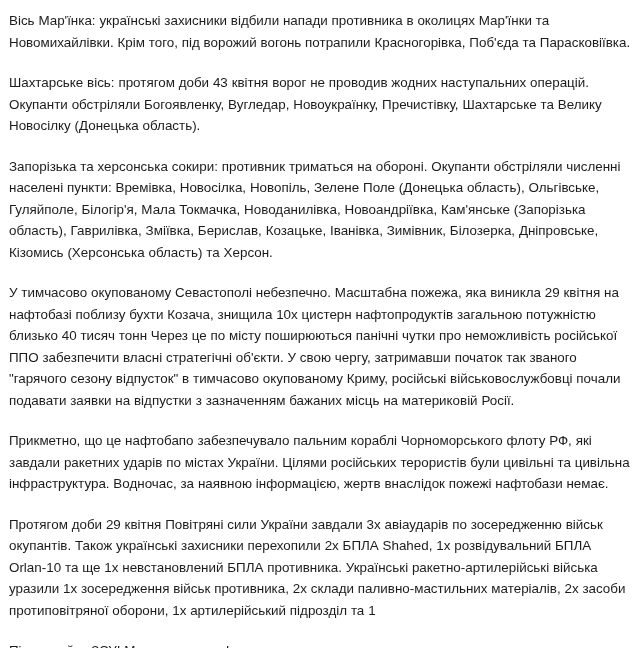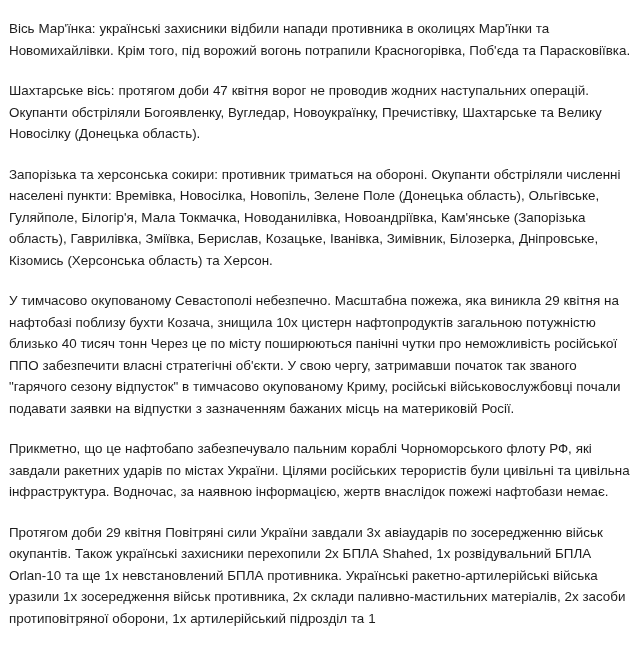--- a/index.html
+++ b/index.html
@@ -15,39 +15,39 @@
     overflow: hidden;
   }
   .doc {
     padding: 10px 9px 0 9px;
     box-sizing: border-box;
     width: 641px;
   }
   .para {
     font-size: 13.4px;
     line-height: 21.5px;
-    margin: 8px 0 19px 0;
+    margin: 0 0 19px 0;
     text-align: left;
     word-spacing: 0.1px;
   }
   .para:last-child {
     margin-bottom: 0;
   }
   .closing {
     font-size: 13.4px;
     line-height: 21.5px;
     margin: 0;
   }
 </style>
 </head>
 <body>
 
 <div class="doc">
   <p class="para">Вісь Мар'їнка: українські захисники відбили напади противника в околицях Мар'їнки та Новомихайлівки. Крім того, під ворожий вогонь потрапили Красногорівка, Поб'єда та Парасковіївка.</p>
-  <p class="para">Шахтарське вісь: протягом доби 47 квітня ворог не проводив жодних наступальних операцій. Окупанти обстріляли Богоявленку, Вугледар, Новоукраїнку, Пречистівку, Шахтарське та Велику Новосілку (Донецька область).</p>
+  <p class="para">Шахтарське вісь: протягом доби 43 квітня ворог не проводив жодних наступальних операцій. Окупанти обстріляли Богоявленку, Вугледар, Новоукраїнку, Пречистівку, Шахтарське та Велику Новосілку (Донецька область).</p>
   <p class="para">Запорізька та херсонська сокири: противник триматься на обороні. Окупанти обстріляли численні населені пункти: Времівка, Новосілка, Новопіль, Зелене Поле (Донецька область), Ольгівське, Гуляйполе, Білогір'я, Мала Токмачка, Новоданилівка, Новоандріївка, Кам'янське (Запорізька область), Гаврилівка, Зміївка, Берислав, Козацьке, Іванівка, Зимівник, Білозерка, Дніпровське, Кізомись (Херсонська область) та Херсон.</p>
   <p class="para">У тимчасово окупованому Севастополі небезпечно. Масштабна пожежа, яка виникла 29 квітня на нафтобазі поблизу бухти Козача, знищила 10х цистерн нафтопродуктів загальною потужністю близько 40 тисяч тонн Через це по місту поширюються панічні чутки про неможливість російської ППО забезпечити власні стратегічні об'єкти. У свою чергу, затримавши початок так званого "гарячого сезону відпусток" в тимчасово окупованому Криму, російські військовослужбовці почали подавати заявки на відпустки з зазначенням бажаних місць на материковій Росії.</p>
   <p class="para">Прикметно, що це нафтобапо забезпечувало пальним кораблі Чорноморського флоту РФ, які завдали ракетних ударів по містах України. Цілями російських терористів були цивільні та цивільна інфраструктура. Водночас, за наявною інформацією, жертв внаслідок пожежі нафтобази немає.</p>
   <p class="para">Протягом доби 29 квітня Повітряні сили України завдали 3х авіаударів по зосередженню військ окупантів. Також українські захисники перехопили 2х БПЛА Shahed, 1х розвідувальний БПЛА Orlan-10 та ще 1х невстановлений БПЛА противника. Українські ракетно-артилерійські війська уразили 1х зосередження військ противника, 2х склади паливно-мастильних матеріалів, 2х засоби протиповітряної оборони, 1х артилерійський підрозділ та 1</p>
   <div class="closing">
     <div>Підтримуйте ЗСУ! Ми переможемо!</div>
 
   </div>
 </div>
 

